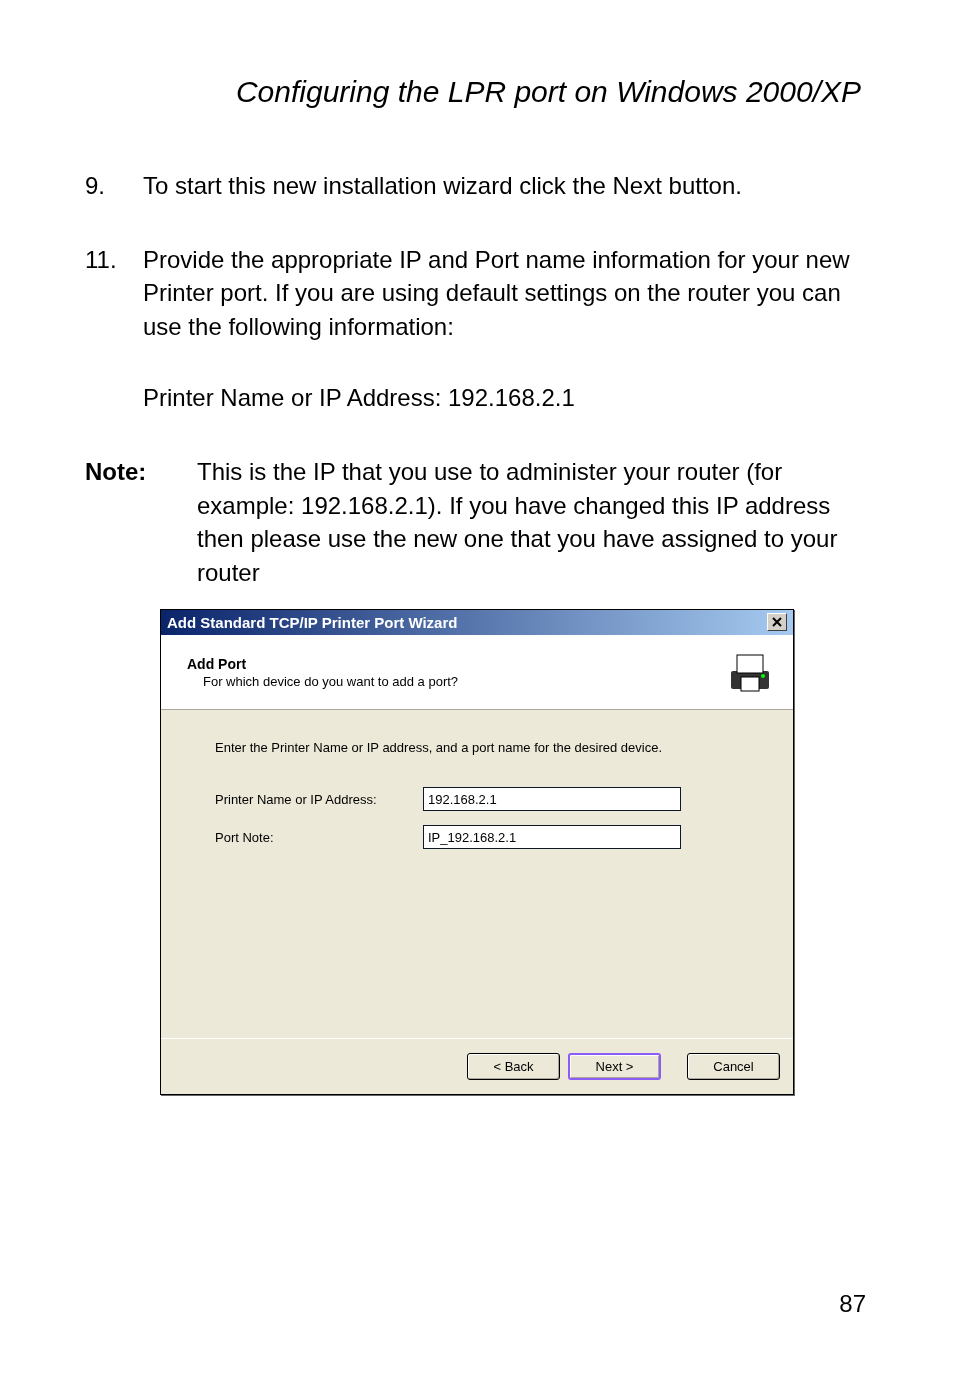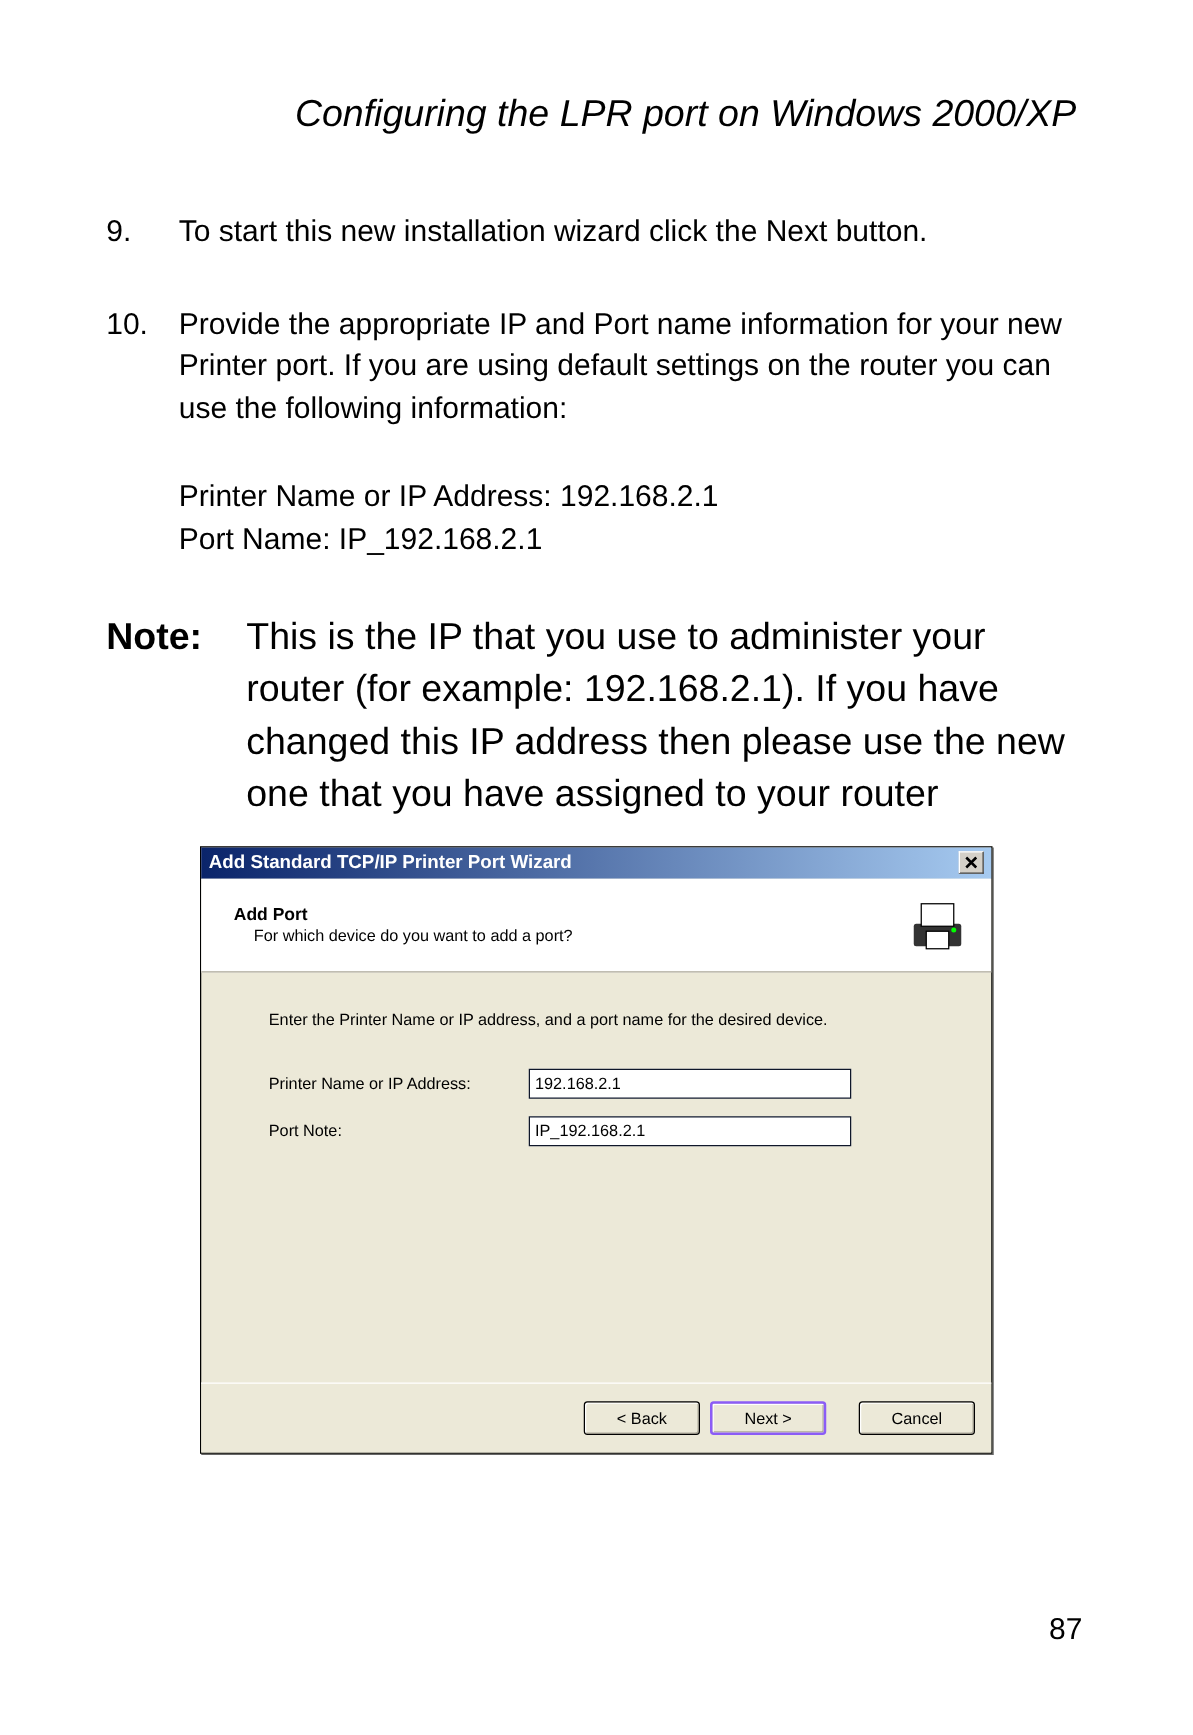--- a/index.html
+++ b/index.html
@@ -35,21 +35,21 @@
       width: 58px;
       flex-shrink: 0;
     }
     .step-content {
       flex: 1;
     }
     .step-sub {
       margin-top: 38px;
     }
     .note-row {
-      font-size: 30px;
+      font-size: 24px;
       color: #000;
       line-height: 1.4;
       display: flex;
       margin-top: 0;
       margin-bottom: 20px;
     }
     .note-label {
       font-weight: bold;
       width: 112px;
       flex-shrink: 0;
@@ -182,25 +182,24 @@
 <body>
 
 <div class="page-title">Configuring the LPR port on Windows 2000/XP</div>
 
 <div class="step">
   <div class="step-num">9.</div>
   <div class="step-content">To start this new installation wizard click the Next button.</div>
 </div>
 
 <div class="step">
-  <div class="step-num">10.</div>
+  <div class="step-num">11.</div>
   <div class="step-content">
     <div>Provide the appropriate IP and Port name information for your new Printer port. If you are using default settings on the router you can use the following information:</div>
     <div class="step-sub">Printer Name or IP Address: 192.168.2.1</div>
-    <div>Port Name: IP_192.168.2.1</div>
   </div>
 </div>
 
 <div class="note-row">
   <div class="note-label">Note:</div>
   <div class="note-content">This is the IP that you use to administer your router (for example: 192.168.2.1). If you have changed this IP address then please use the new one that you have assigned to your router</div>
 </div>
 
 <div class="dialog-wrap">
   <div class="dialog">

